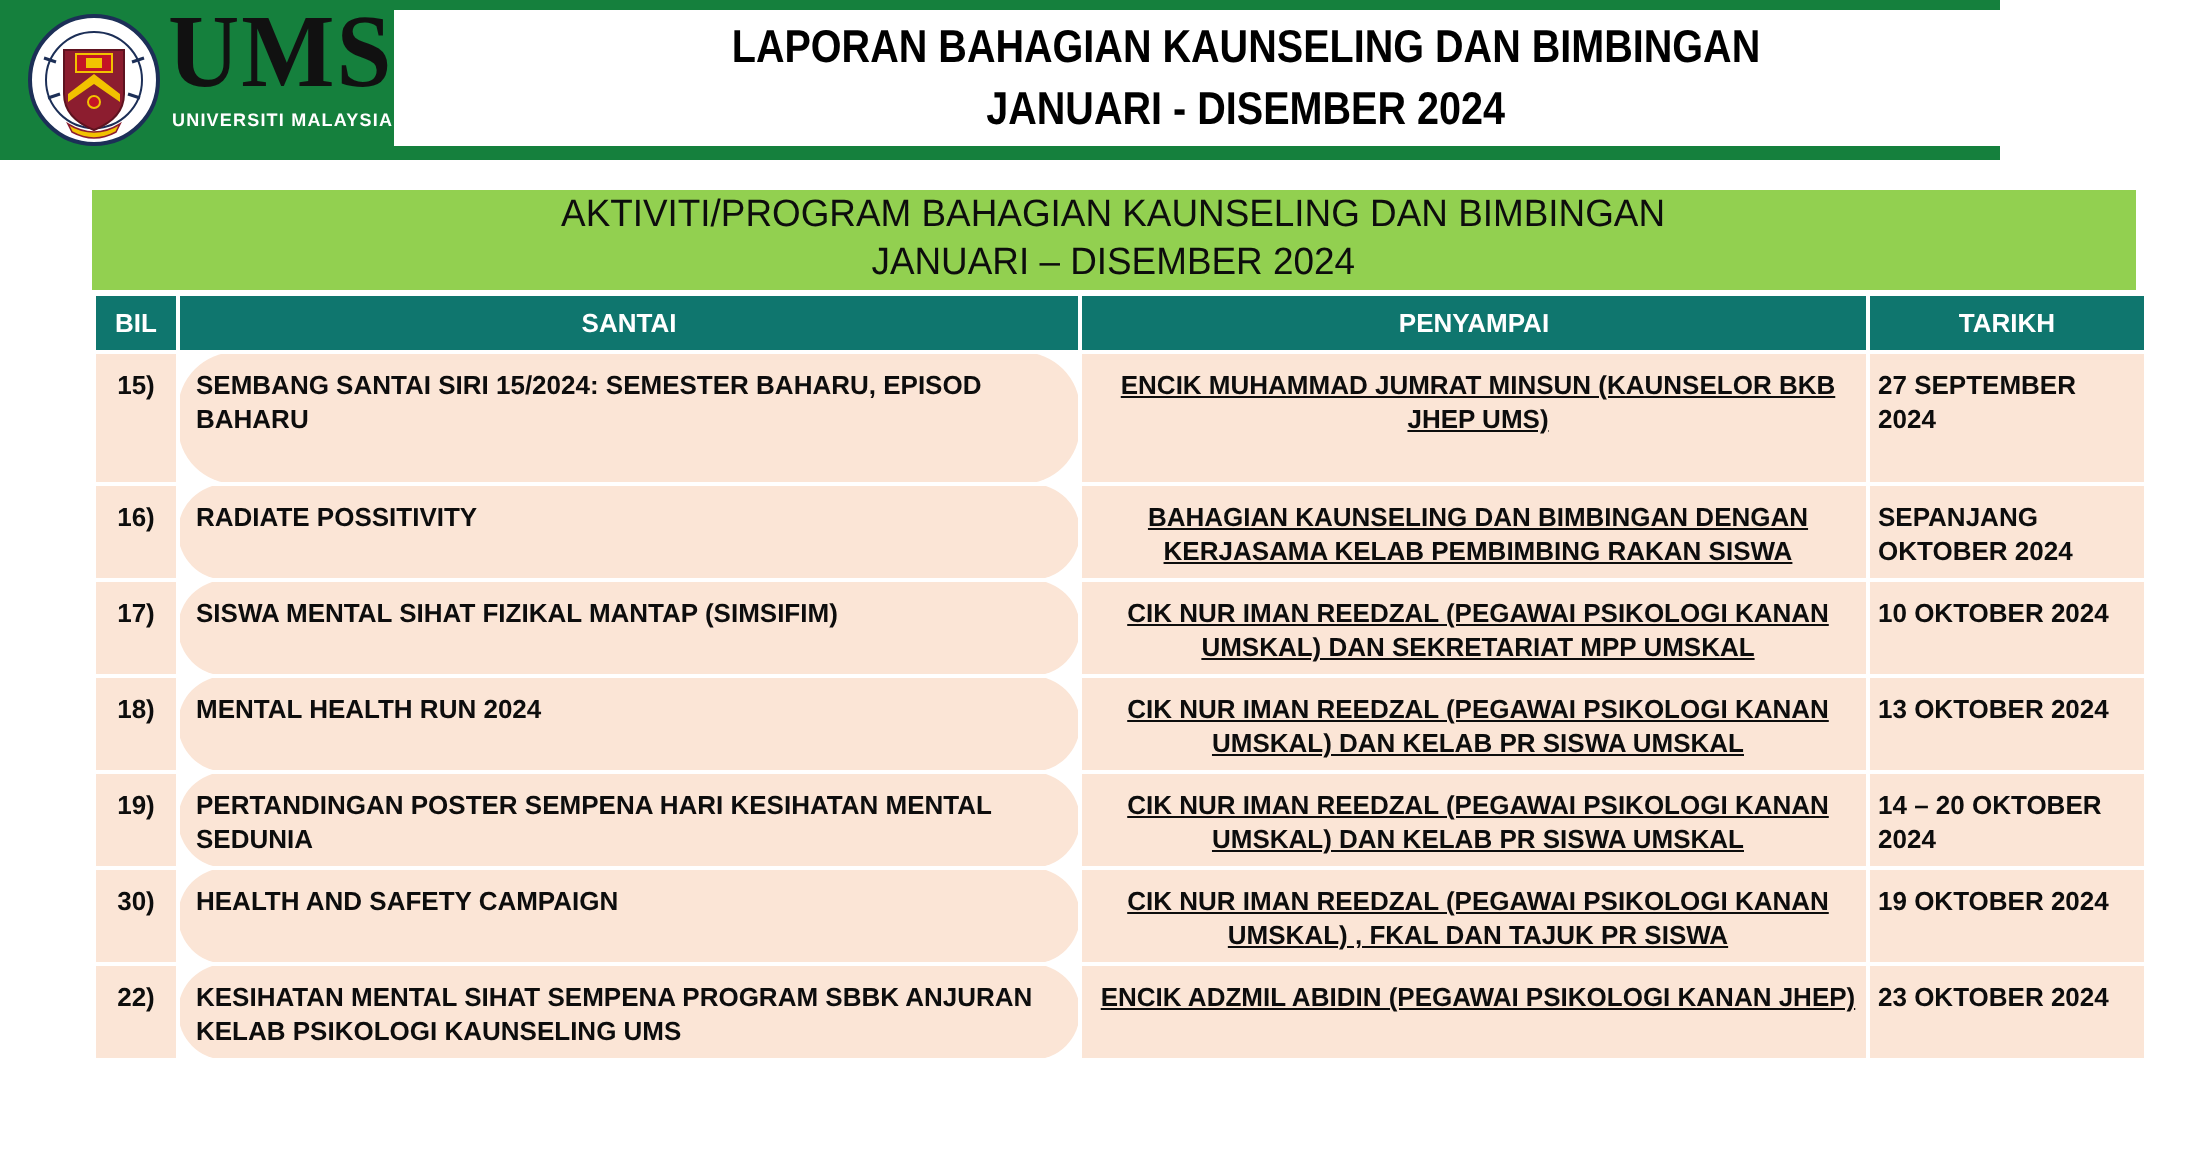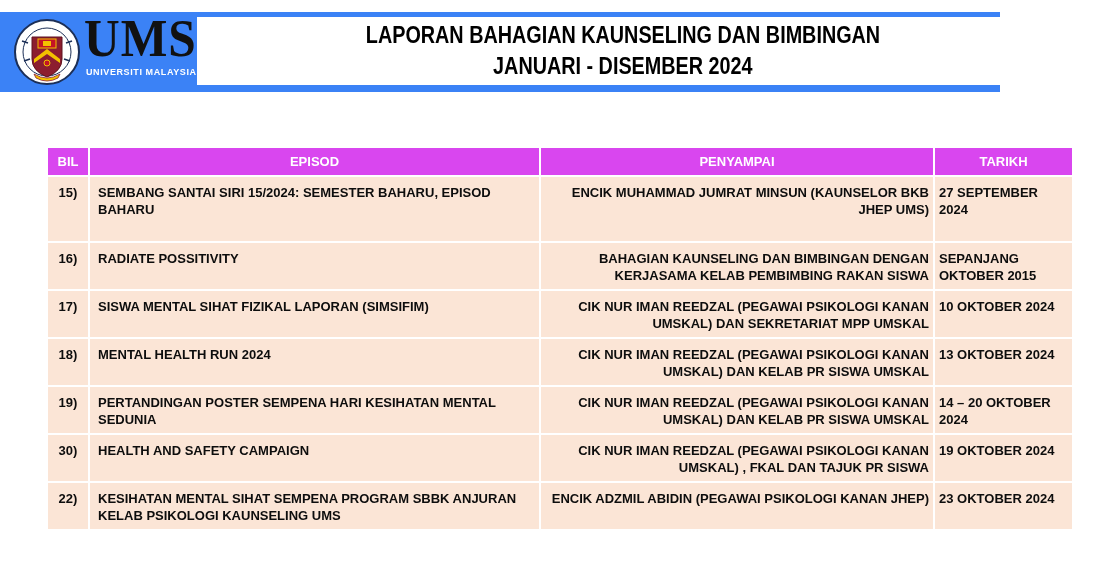--- a/index.html
+++ b/index.html
@@ -7,22 +7,22 @@
   body {
     width: 1096px; height: 575px;
     font-family: "Liberation Sans", sans-serif;
     color: #000000;
     overflow: hidden;
   }
   .page { width: 1096px; height: 575px; position: relative; background: #ffffff; }
 
   
   .band {
-    position: absolute; left: 0; top: 12px; width: 1000px; height: 80px;
-    background: #3b82f6;
+    position: absolute; left: 0; top: 0; width: 1000px; height: 80px;
+    background: #15803d;
   }
   .logo { position: absolute; left: 10px; top: 5px; width: 186px; height: 70px; }
   .seal { position: absolute; left: 4px; top: 2px; }
   .logo-abbr {
     position: absolute; left: 74px; top: -8px;
     font-family: "Liberation Serif", serif;
     font-size: 52px; font-weight: 700; color: #111111; letter-spacing: 1px;
     transform: scaleX(0.95); transform-origin: left top;
   }
   .logo-sub {
@@ -50,34 +50,34 @@
     font-size: 19px; font-weight: 400; color: #0d0d0d; line-height: 24px;
     transform: scaleX(0.97); white-space: nowrap;
   }
 
   
   table.tbl {
     position: absolute; left: 46px; top: 146px; width: 1026px;
     border-collapse: collapse; table-layout: fixed;
   }
   .tbl th {
-    background: #d946ef; color: #ffffff;
+    background: #0f766e; color: #ffffff;
     font-size: 13px; font-weight: 700; text-align: center;
     height: 29px; border: 2px solid #ffffff; padding: 2px 4px;
   }
   .tbl td {
     background: #FBE5D6; border: 2px solid #ffffff;
     font-size: 13px; font-weight: 700; color: #0d0d0d;
     vertical-align: top; padding: 7px 4px 5px 8px; line-height: 17px;
     height: 47px;
   }
   .tbl tr.tall td { height: 66px; }
   td.c-bil    { text-align: center; padding-left: 2px; padding-right: 2px; }
-  td.c-tajuk  { text-align: left; }
-  td.c-penyampai { text-align: right; }
+  td.c-tajuk  { text-align: left; border-radius: 29px; }
+  td.c-penyampai { text-align: center; text-decoration: underline; }
   td.c-tarikh { text-align: left; padding-left: 4px; padding-right: 4px; }
 </style>
 </head>
 <body>
 
 <div class="page">
 
   <div class="band">
     <div class="logo">
       <svg class="seal" width="66" height="66" viewBox="0 0 66 66">
@@ -98,52 +98,56 @@
       </svg>
       <div class="logo-abbr">UMS</div>
       <div class="logo-sub">UNIVERSITI MALAYSIA SABAH</div>
     </div>
     <div class="titlebox">
       <div class="title-line">LAPORAN BAHAGIAN KAUNSELING DAN BIMBINGAN</div>
       <div class="title-line">JANUARI - DISEMBER 2024</div>
     </div>
   </div>
 
+  <div class="banner">
+    <div class="banner-line">AKTIVITI/PROGRAM BAHAGIAN KAUNSELING DAN BIMBINGAN</div>
+    <div class="banner-line">JANUARI – DISEMBER 2024</div>
+  </div>
 
   <table class="tbl">
     <colgroup>
       <col style="width:42px">
       <col style="width:451px">
       <col style="width:394px">
       <col style="width:139px">
     </colgroup>
     <thead>
       <tr>
         <th>BIL</th>
-        <th>EPISOD</th>
+        <th>SANTAI</th>
         <th>PENYAMPAI</th>
         <th>TARIKH</th>
       </tr>
     </thead>
     <tbody>
         <tr class="tall">
           <td class="c-bil">15)</td>
           <td class="c-tajuk">SEMBANG SANTAI SIRI 15/2024: SEMESTER BAHARU, EPISOD BAHARU</td>
           <td class="c-penyampai">ENCIK MUHAMMAD JUMRAT MINSUN (KAUNSELOR BKB JHEP UMS)</td>
           <td class="c-tarikh">27 SEPTEMBER 2024</td>
         </tr>
         <tr>
           <td class="c-bil">16)</td>
           <td class="c-tajuk">RADIATE POSSITIVITY</td>
           <td class="c-penyampai">BAHAGIAN KAUNSELING DAN BIMBINGAN DENGAN KERJASAMA KELAB PEMBIMBING RAKAN SISWA</td>
-          <td class="c-tarikh">SEPANJANG OKTOBER 2015</td>
+          <td class="c-tarikh">SEPANJANG OKTOBER 2024</td>
         </tr>
         <tr>
           <td class="c-bil">17)</td>
-          <td class="c-tajuk">SISWA MENTAL SIHAT FIZIKAL LAPORAN (SIMSIFIM)</td>
+          <td class="c-tajuk">SISWA MENTAL SIHAT FIZIKAL MANTAP (SIMSIFIM)</td>
           <td class="c-penyampai">CIK NUR IMAN REEDZAL (PEGAWAI PSIKOLOGI KANAN UMSKAL) DAN SEKRETARIAT MPP UMSKAL</td>
           <td class="c-tarikh">10 OKTOBER 2024</td>
         </tr>
         <tr>
           <td class="c-bil">18)</td>
           <td class="c-tajuk">MENTAL HEALTH RUN 2024</td>
           <td class="c-penyampai">CIK NUR IMAN REEDZAL (PEGAWAI PSIKOLOGI KANAN UMSKAL) DAN KELAB PR SISWA UMSKAL</td>
           <td class="c-tarikh">13 OKTOBER 2024</td>
         </tr>
         <tr>

